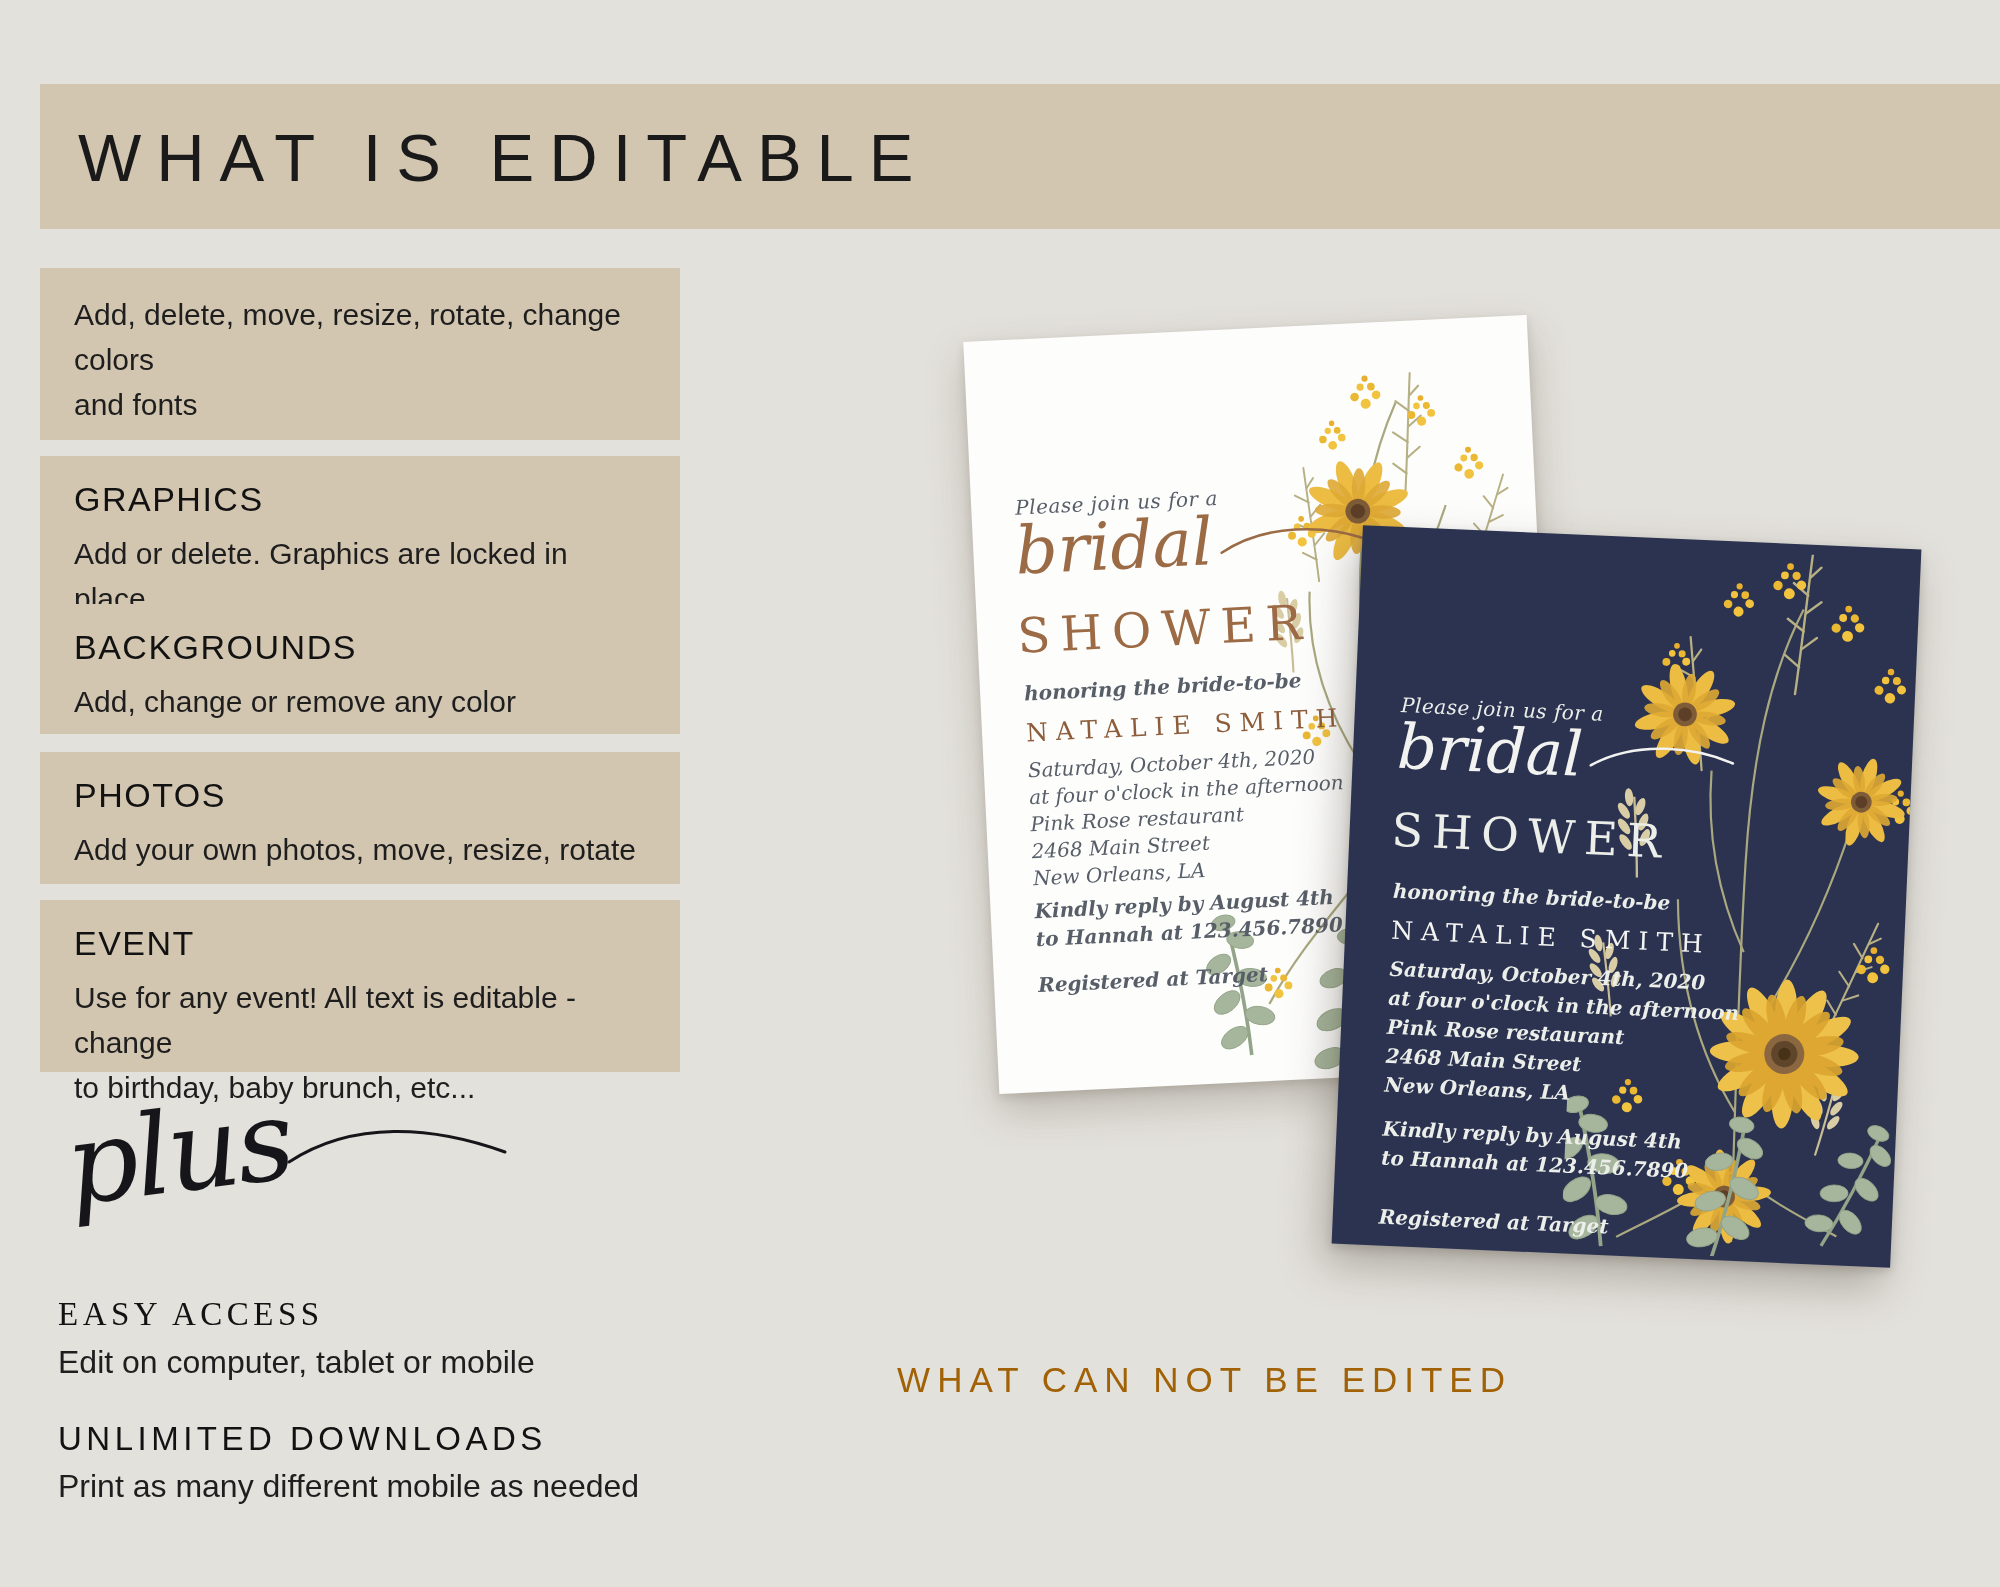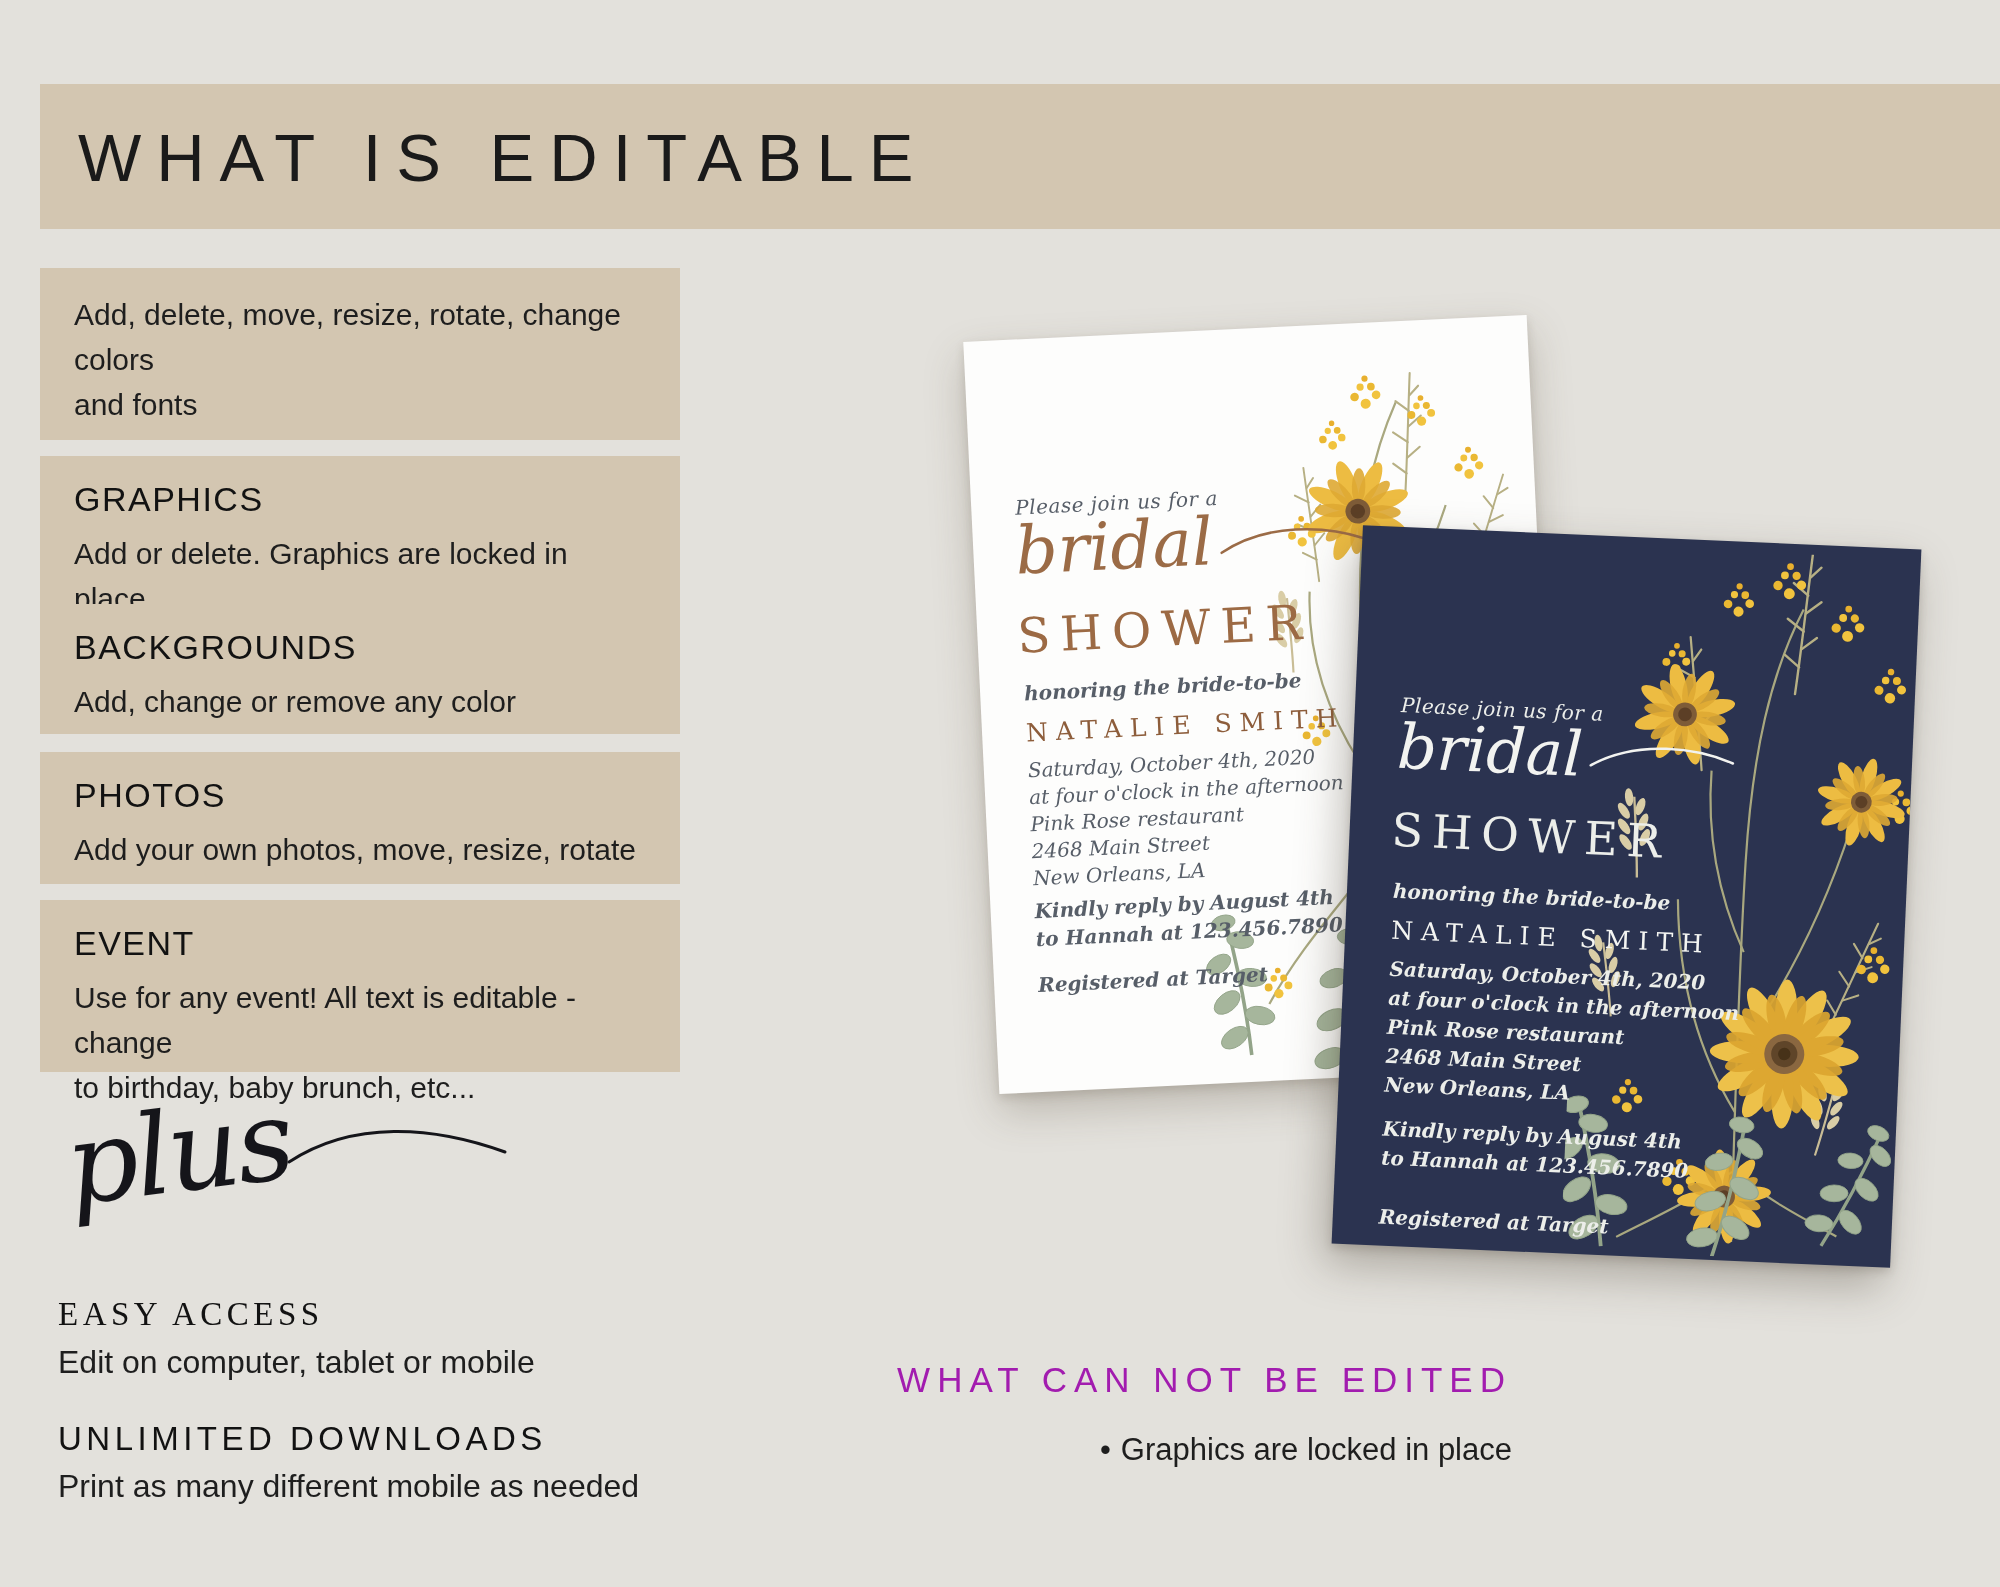--- a/index.html
+++ b/index.html
@@ -30,21 +30,21 @@
   .plus-word{
     font-family:"DejaVu Serif", serif; font-style:italic; font-size:112px;
     transform:rotate(-7deg); letter-spacing:-3px; line-height:1;
   }
   .plus-swash{ margin-left:-8px; margin-bottom:34px; }
   
   .extra-title{ position:absolute; left:58px; font-size:33px; letter-spacing:4.5px; color:#121212; white-space:nowrap; }
   .extra-line{ position:absolute; left:58px; font-size:32px; color:var(--text_dark,#1e1e1e); white-space:nowrap; }
   
   .not-editable{ position:absolute; right:488px; top:1360px; text-align:right; }
-  .ne-title{ font-size:35px; letter-spacing:7px; color:#a21caf; margin-bottom:22px; white-space:nowrap; }
+  .ne-title{ font-size:35px; letter-spacing:7px; color:#a16207; margin-bottom:22px; white-space:nowrap; }
   .ne-item{ font-size:31px; line-height:55px; color:var(--text_dark,#1e1e1e); white-space:nowrap; }
   .ne-item .bullet{ margin-right:10px; }
   
   .card{ position:absolute; overflow:hidden; }
   .card-white{
     left:981px; top:328px; width:564px; height:753px;
     transform:rotate(-2.75deg);
     background:var(--card_white,#fdfdfc);
     box-shadow:0 18px 40px rgba(90,80,60,.28), 0 4px 10px rgba(90,80,60,.18);
     z-index:1;
@@ -219,21 +219,20 @@
     </svg>
   </div>
 
   <div class="extra-title" style="top:1296px;font-family:Liberation Serif, serif;">EASY ACCESS</div>
   <div class="extra-line" style="top:1344px;">Edit on computer, tablet or mobile</div>
   <div class="extra-title" style="top:1420px;">UNLIMITED DOWNLOADS</div>
   <div class="extra-line" style="top:1468px;">Print as many different mobile as needed</div>
 
   <div class="not-editable">
     <div class="ne-title">WHAT CAN NOT BE EDITED</div>
-    <div class="ne-item"><span class="bullet">•</span><span>Graphics are locked in place</span></div>
   </div>
 
   <div class="card card-white">
     <svg class="bouquet bouquet-white" width="360" height="740" viewBox="0 0 360 740">
       <g stroke="#a9a87f" stroke-width="2.2" fill="none">
         <path d="M185,560 C185,450 186,340 190,250 C193,165 210,105 235,55"></path>
         <path d="M186,420 C150,360 135,300 140,240"></path>
         <path d="M190,300 C230,260 262,210 280,160"></path>
         <path d="M184,520 C150,560 110,600 80,650"></path>
         <path d="M186,520 C210,580 235,630 250,680"></path>

